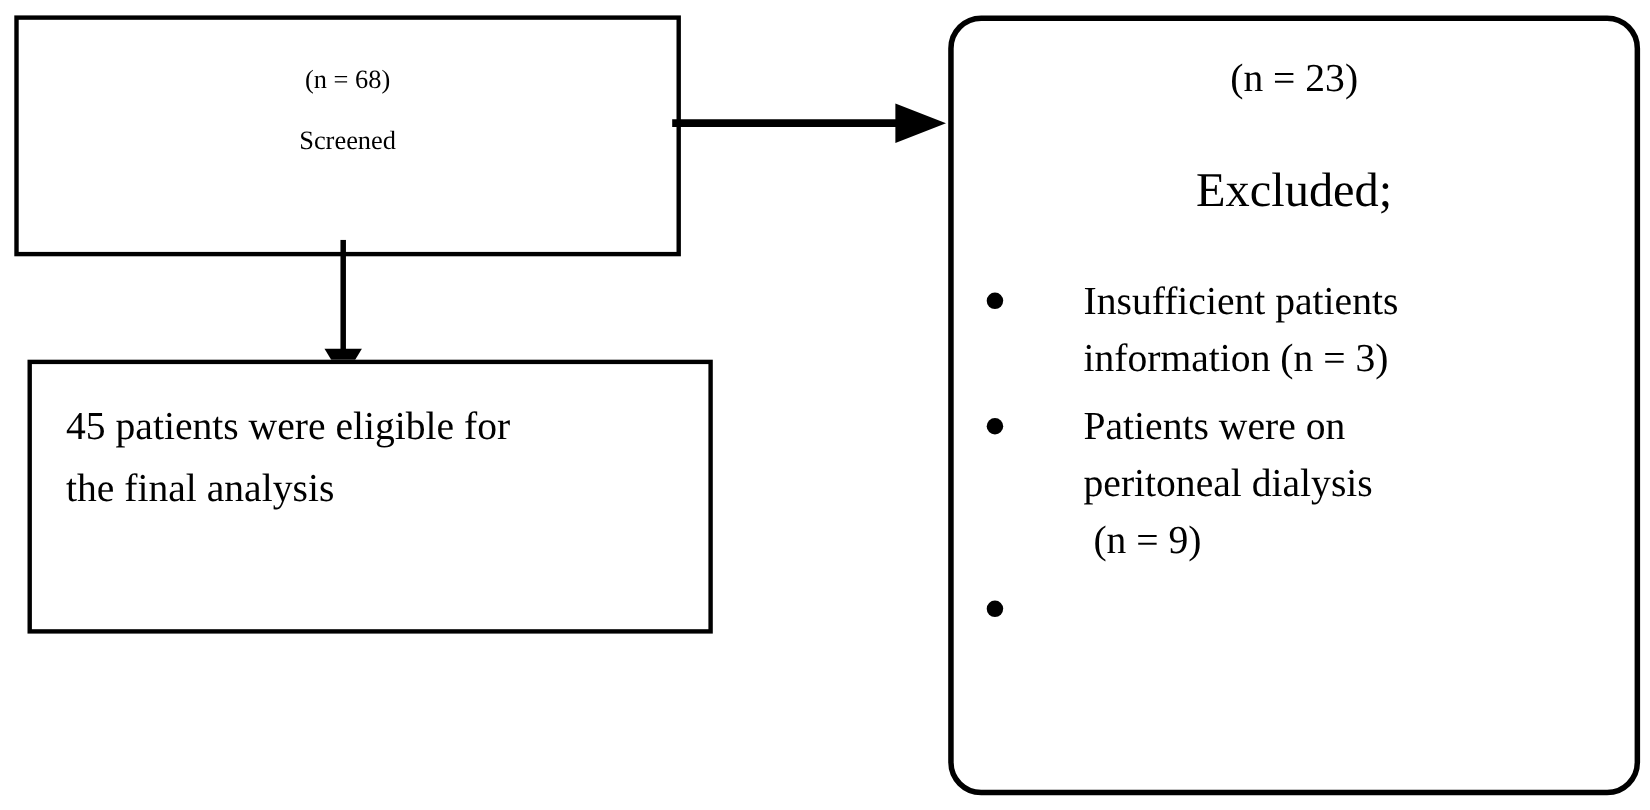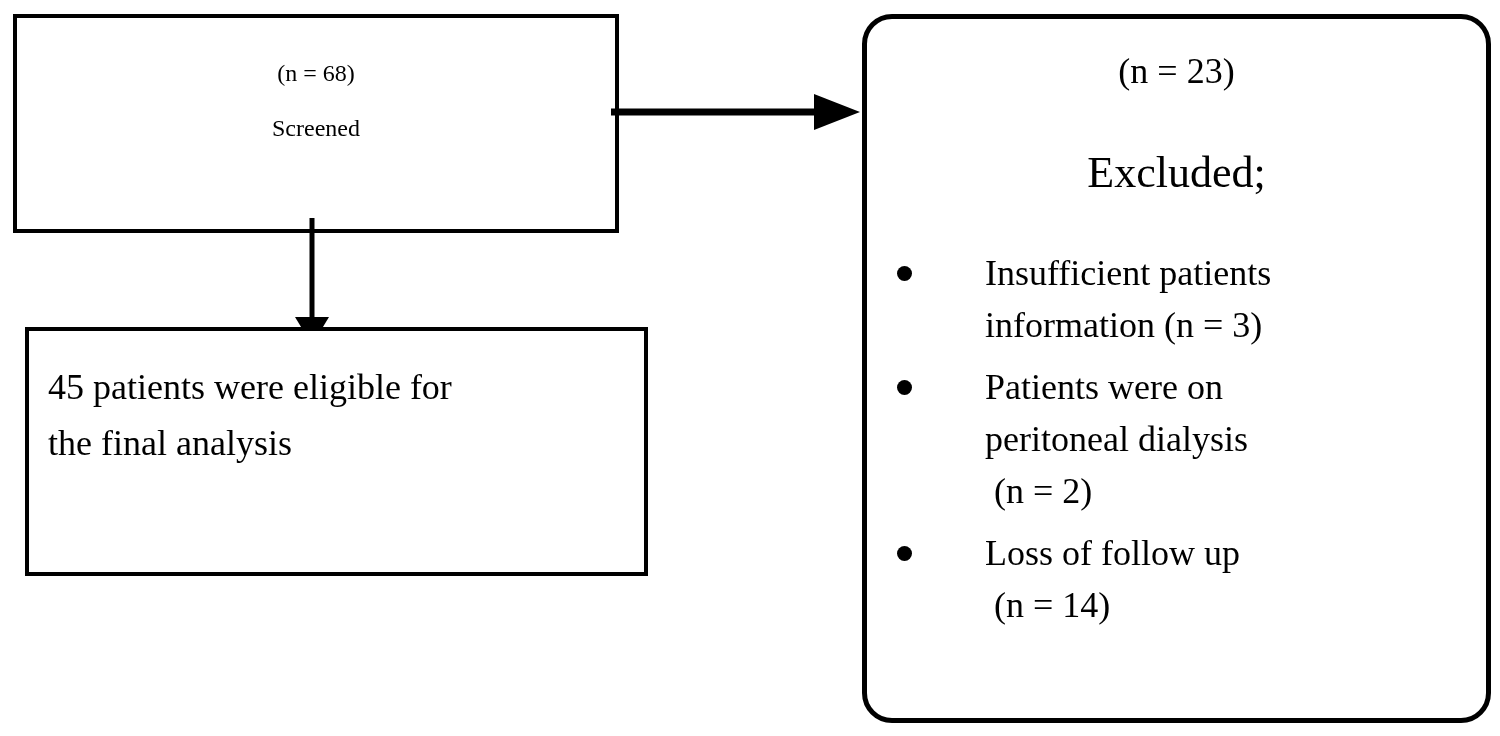--- a/index.html
+++ b/index.html
@@ -45,21 +45,21 @@
   .pre {
     white-space: pre-wrap;
   }
   .screened-text {
     padding-top: 28px;
     text-align: center;
     font-size: 24px;
     line-height: 55px;
   }
   .eligible-text {
-    padding: 28px 24px 0 19px;
+    padding: 28px 24px 0 31px;
     text-align: left;
     font-size: 36px;
     line-height: 56px;
   }
   .excluded-count {
     margin-top: 26px;
     text-align: center;
     font-size: 36px;
     line-height: 52px;
   }
@@ -134,23 +134,21 @@
     <ul class="excluded-list">
       <li>
         <span class="bullet-dot"></span>
         <span class="item-text pre">Insufficient patients
 information (n = 3)</span>
       </li>
       <li>
         <span class="bullet-dot"></span>
         <span class="item-text pre">Patients were on
 peritoneal dialysis
- (n = 2)</span>
+ (n = 9)</span>
       </li>
       <li>
         <span class="bullet-dot"></span>
-        <span class="item-text pre">Loss of follow up
- (n = 14)</span>
       </li>
     </ul>
   </div>
 
 </div>
 
 </body></html>

